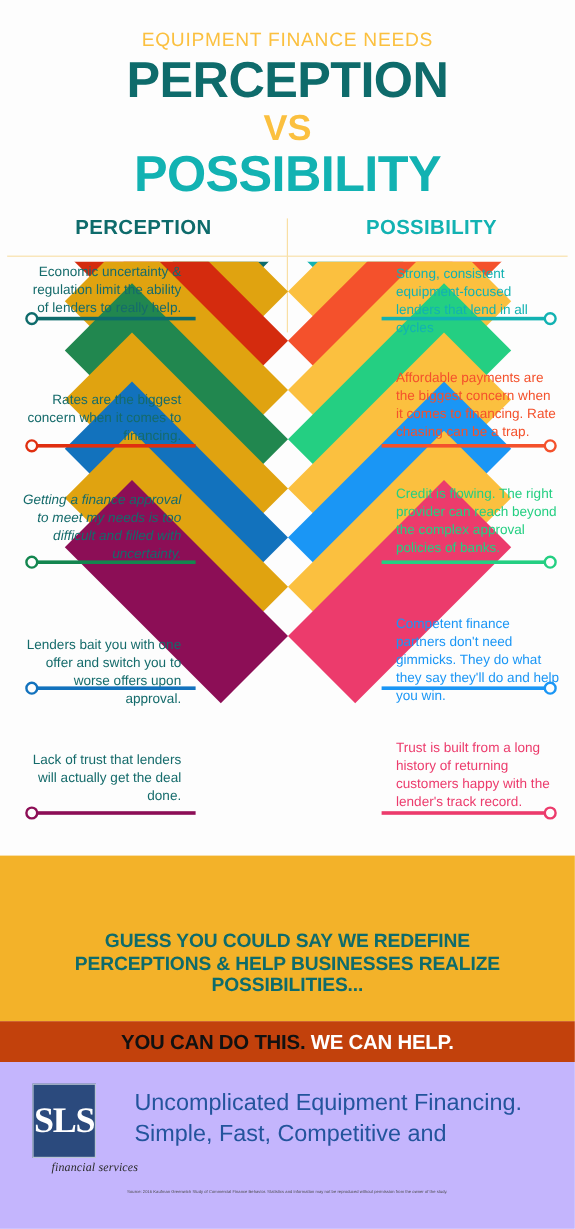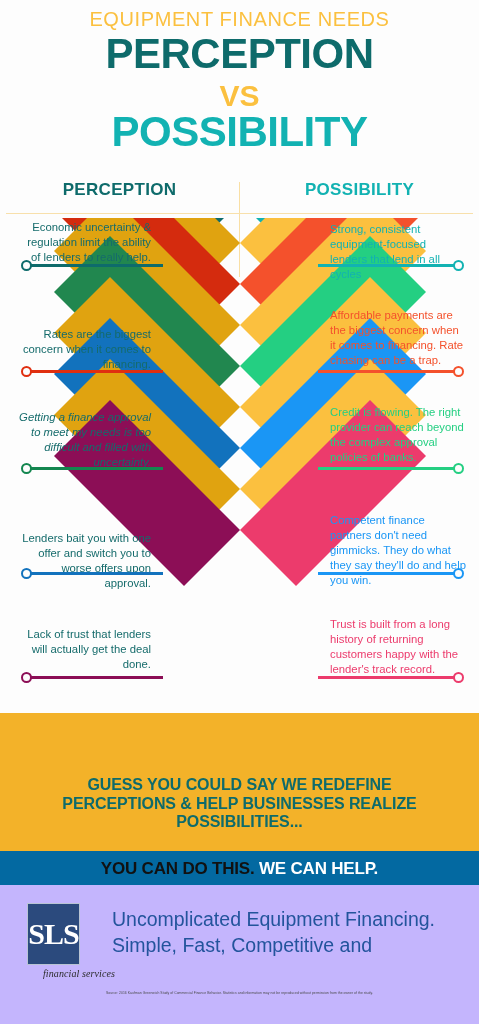--- a/index.html
+++ b/index.html
@@ -6,22 +6,22 @@
   html,body{ background:#ffffff; }
   body{
     width:479px; height:1024px; position:relative; overflow:hidden;
     font-family:"Liberation Sans", sans-serif;
     background:#fdfdfd;
   }
 
   
   .header{ position:absolute; left:0; top:0; width:479px; height:172px; text-align:center; }
   .kicker{
-    font-size:20px; letter-spacing:0.6px; color:#fbc03f; font-weight:400;
-    margin-top:9px; line-height:1.05;
+    font-size:16px; letter-spacing:0.6px; color:#fbc03f; font-weight:400;
+    margin-top:26px; line-height:1.05;
   }
   .title-1{
     font-size:42px; font-weight:700; color:#0e6b6b; letter-spacing:-0.5px;
     line-height:1.04; margin-top:2px;
   }
   .title-vs{
     font-size:30px; font-weight:700; color:#fbc03f; line-height:1.05; margin-top:4px;
   }
   .title-2{
     font-size:42px; font-weight:700; color:#12b2b2; letter-spacing:-0.5px;
@@ -69,21 +69,21 @@
   }
   .goldtext{
     position:absolute; left:0; top:63px; width:479px; text-align:center;
     font-size:16px; font-weight:700; line-height:1.16; color:#0e6b6b;
     letter-spacing:-0.1px;
   }
 
   
   .greenband{
     position:absolute; left:0; top:851px; width:479px; height:34px;
-    background:#0369a1;
+    background:#c2410c;
   }
   .greentext{
     position:absolute; left:0; top:8px; width:479px; text-align:center;
     font-size:17px; font-weight:700; letter-spacing:-0.2px;
   }
   .greentext .dark{ color:#111111; }
   .greentext .lite{ color:#ffffff; }
 
   
   .footer{ position:absolute; left:0; top:885px; width:479px; height:139px; background:#c4b5fd; }

